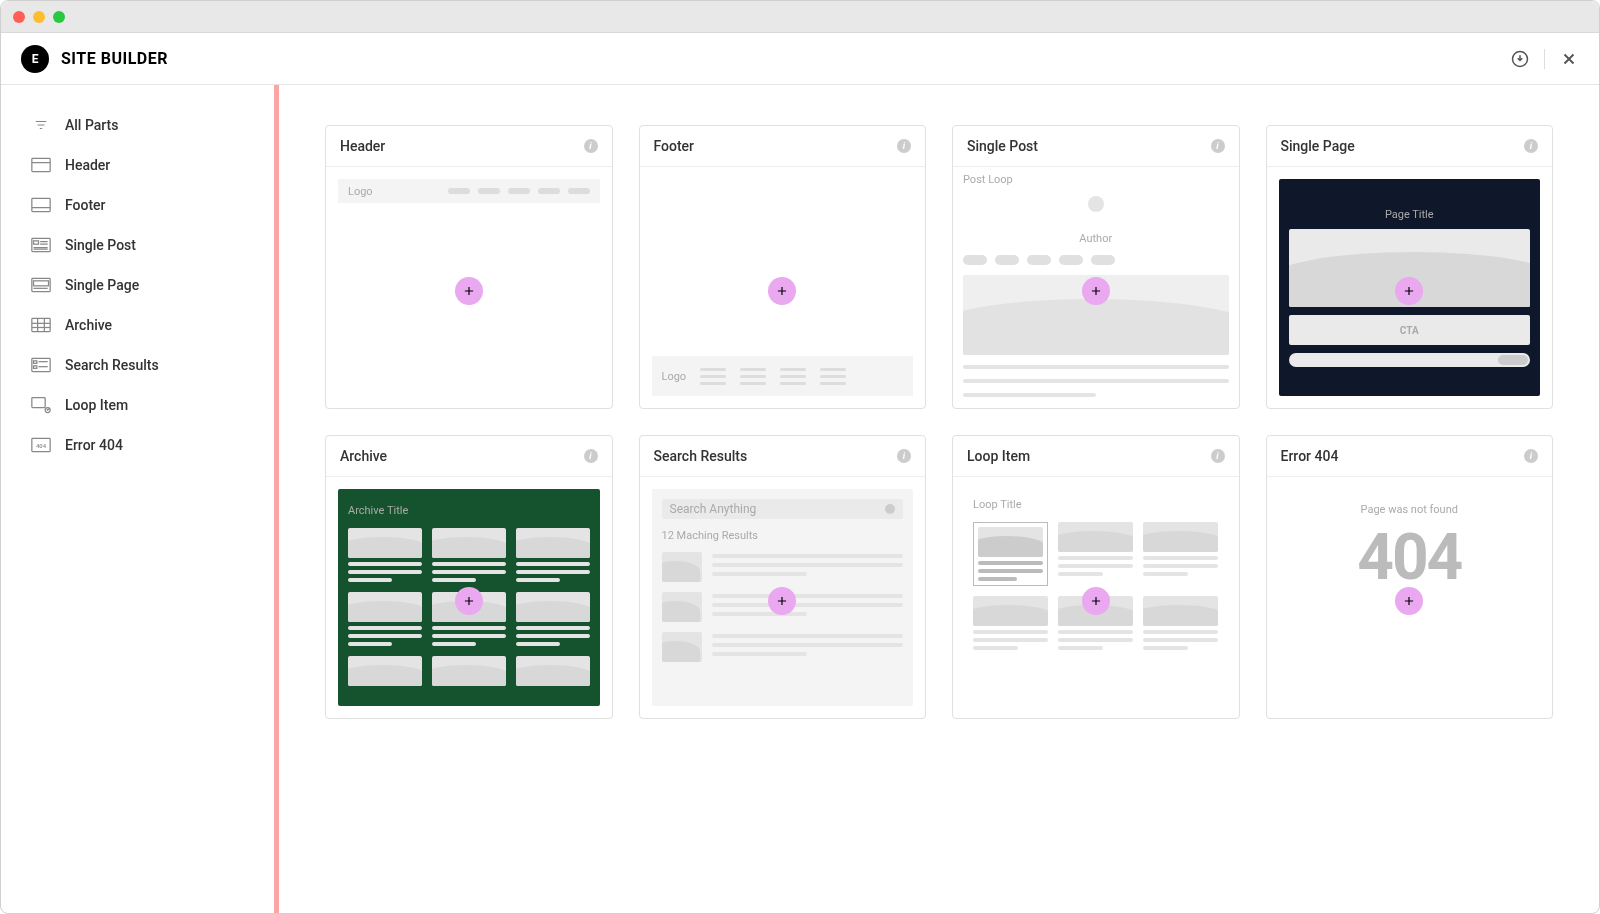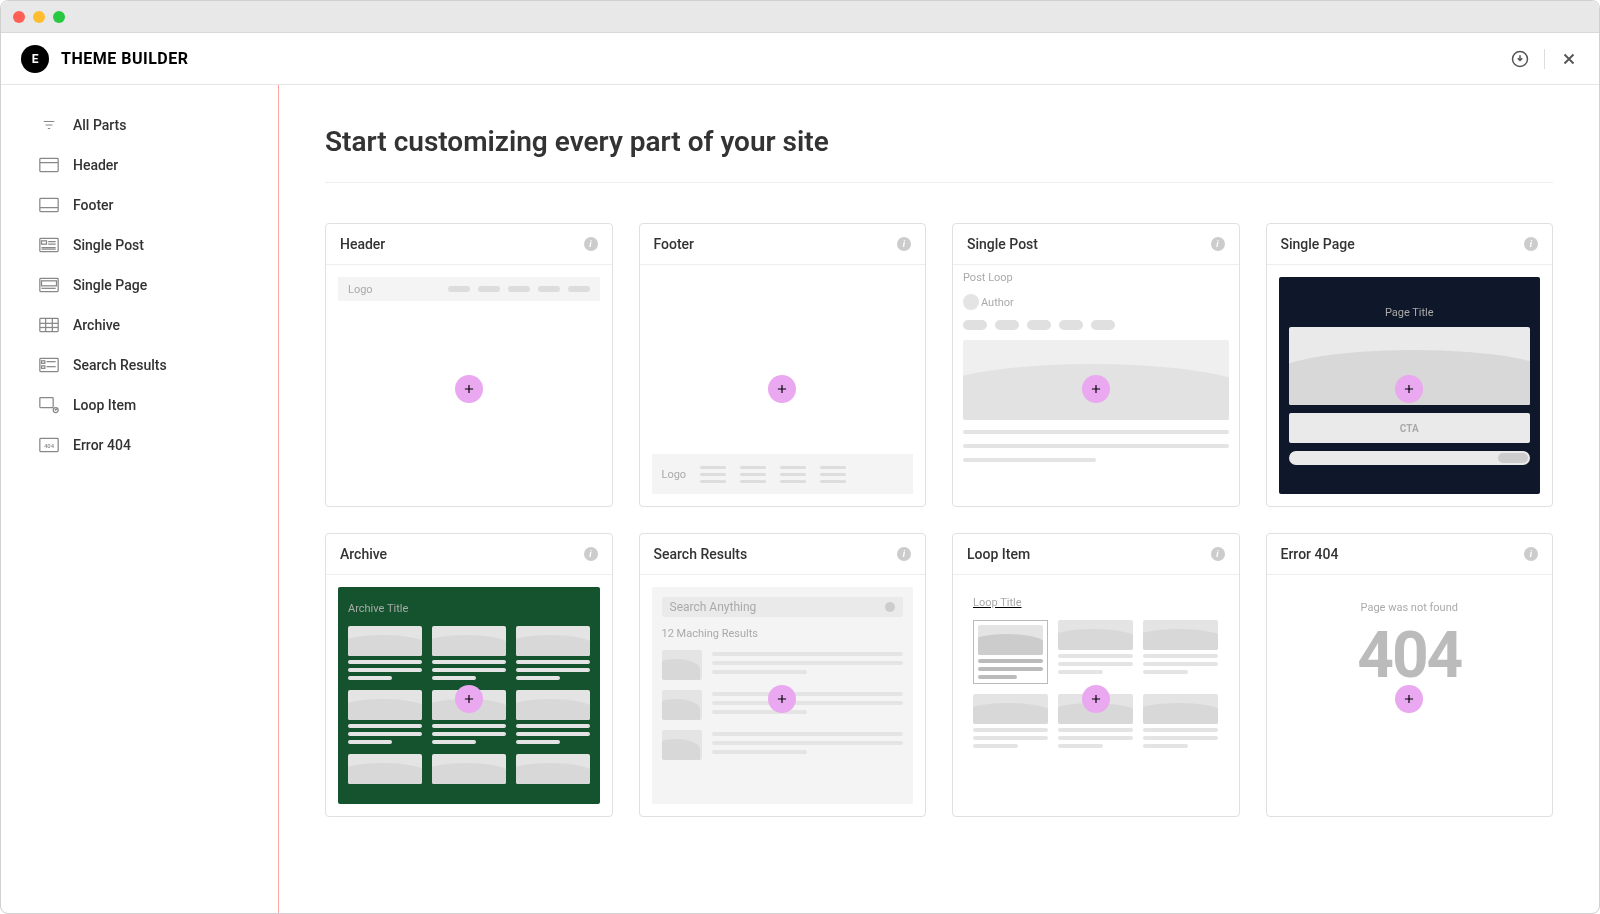--- a/index.html
+++ b/index.html
@@ -13,21 +13,21 @@
 
 .topbar { height: 52px; border-bottom: 1px solid #e6e6e6; display: flex; align-items: center; justify-content: space-between; padding: 0 20px; }
 .brand { display: flex; align-items: center; gap: 12px; }
 .brand-logo { width: 28px; height: 28px; border-radius: 50%; background: #000; color: #fff; display: flex; align-items: center; justify-content: center; font-size: 12px; font-weight: 700; }
 .brand-title { font-size: 16px; font-weight: 700; letter-spacing: 0.5px; }
 .top-actions { display: flex; align-items: center; gap: 14px; }
 .icon-btn { width: 20px; height: 20px; display: flex; align-items: center; justify-content: center; cursor: pointer; color: #555; }
 .divider-v { width: 1px; height: 20px; background: #ddd; }
 
 .layout { display: flex; height: calc(914px - 32px - 52px); }
-.sidebar { width: 278px; border-right: 1px solid #fca5a5; padding: 20px 8px; overflow-y: auto; }
+.sidebar { width: 278px; border-right: 5px solid #fca5a5; padding: 20px 0; overflow-y: auto; }
 .side-item { display: flex; align-items: center; gap: 14px; padding: 12px 30px; cursor: pointer; font-size: 14px; color: #333; font-weight: 500; }
 .side-icon { width: 20px; height: 16px; display: flex; align-items: center; justify-content: center; color: #888; flex-shrink: 0; }
 .side-section { font-size: 11px; font-weight: 500; color: #888; letter-spacing: 0.5px; padding: 30px 30px 14px; }
 
 .main { flex: 1; padding: 40px 46px; overflow-y: auto; }
 .main h1 { font-size: 28px; font-weight: 600; color: #333; padding-bottom: 24px; border-bottom: 1px solid #eee; margin-bottom: 40px; }
 
 .grid { display: grid; grid-template-columns: repeat(4, 1fr); gap: 26px; }
 .card { border: 1px solid #e0e0e0; border-radius: 4px; background: #fff; position: relative; display: flex; flex-direction: column; height: 284px; overflow: hidden; }
 .card-head { display: flex; justify-content: space-between; align-items: center; padding: 12px 14px; border-bottom: 1px solid #eee; }
@@ -47,21 +47,21 @@
 .hdr-nav span { width: 22px; height: 6px; background: #ddd; border-radius: 3px; }
 
 
 .ftr-body { flex: 1; display: flex; flex-direction: column; justify-content: flex-end; }
 .ftr-bar { height: 40px; background: #f4f4f4; display: flex; align-items: center; padding: 0 10px; gap: 14px; }
 .ftr-col { display: flex; flex-direction: column; gap: 4px; }
 .ftr-col span { width: 26px; height: 3px; background: #ddd; border-radius: 2px; }
 
 
 .sp-body { padding: 6px 10px; display: flex; flex-direction: column; gap: 10px; }
-.sp-auth { display: flex; align-items: center; gap: 2px; }
+.sp-auth { display: flex; align-items: center; gap: 20px; flex-direction: column; }
 .sp-pills { display: flex; gap: 8px; }
 .sp-img { height: 80px; background: #efefef; border-radius: 2px; position: relative; overflow: hidden; }
 .hill { position: absolute; bottom: 0; width: 120%; height: 70%; background: #e2e2e2; border-radius: 50% 50% 0 0; }
 .sun { position: absolute; width: 16px; height: 16px; background: #e2e2e2; border-radius: 50%; }
 
 
 .pg-body { background: #0f172a; flex: 1; border-radius: 2px; padding: 10px; display: flex; flex-direction: column; align-items: center; gap: 8px; justify-content: center; }
 .pg-img { width: 100%; height: 78px; background: #eaeaea; border-radius: 2px; position: relative; overflow: hidden; }
 .pg-cta { width: 100%; height: 30px; background: #eaeaea; border-radius: 2px; display: flex; align-items: center; justify-content: center; font-size: 10px; color: #aaa; position: relative; font-weight: bold; }
 .pg-bar { width: 100%; height: 14px; background: #eaeaea; border-radius: 7px; position: relative; }
@@ -75,21 +75,21 @@
 
 
 .sr-body { background: #f4f4f4; flex: 1; border-radius: 2px; padding: 10px; display: flex; flex-direction: column; gap: 10px; }
 .sr-search { height: 20px; background: #eaeaea; border-radius: 2px; display: flex; align-items: center; padding: 0 8px; justify-content: space-between; }
 .sr-search-ic { width: 10px; height: 10px; background: #ccc; border-radius: 50%; }
 .sr-row { display: flex; gap: 10px; align-items: flex-start; }
 .sr-thumb { width: 40px; height: 30px; background: #e4e4e4; border-radius: 2px; flex-shrink: 0; position: relative; overflow: hidden; }
 .sr-lines { flex: 1; display: flex; flex-direction: column; gap: 5px; padding-top: 2px; }
 
 
-.lp-body { flex: 1; padding: 4px 8px; text-decoration: underline; }
+.lp-body { flex: 1; padding: 4px 8px; }
 .lp-grid { display: grid; grid-template-columns: repeat(3, 1fr); gap: 10px; margin-top: 10px; }
 .lp-item { display: flex; flex-direction: column; gap: 4px; }
 .lp-first { border: 1px solid #bbb; padding: 4px; }
 .lp-thumb { height: 30px; background: #e4e4e4; border-radius: 2px; position: relative; overflow: hidden; }
 
 
 .e404-body { flex: 1; display: flex; flex-direction: column; align-items: center; justify-content: flex-start; gap: 4px; padding-top: 14px; }
 .e404-big { font-size: 64px; font-weight: 700; color: #bbb; letter-spacing: -2px; }
 </style>
 </head>
@@ -97,21 +97,21 @@
 
 <div class="titlebar">
   <div class="traffic tr-red"></div>
   <div class="traffic tr-yellow"></div>
   <div class="traffic tr-green"></div>
 </div>
 
 <div class="topbar">
   <div class="brand">
     <div class="brand-logo">E</div>
-    <div class="brand-title">THEME BUILDER</div>
+    <div class="brand-title">SITE BUILDER</div>
   </div>
   <div class="top-actions">
     <div class="icon-btn">
       <svg viewBox="0 0 24 24" width="18" height="18" fill="none" stroke="currentColor" stroke-width="2">
           <circle cx="12" cy="12" r="10"></circle>
           <path d="M12 7v7m-3-3l3 3 3-3"></path>
         </svg>
     </div>
     <div class="divider-v"></div>
     <div class="icon-btn">
@@ -213,21 +213,20 @@
         <svg viewBox="0 0 24 18" width="20" height="16" fill="none" stroke="#888" stroke-width="1.5">
             <rect x="1" y="1" width="22" height="16" rx="1"></rect>
             <text x="12" y="13" text-anchor="middle" font-size="7" fill="#888" stroke="none">404</text>
           </svg>
       </div>
       <span>Error 404</span>
     </div>
   </div>
 
   <div class="main">
-    <h1>Start customizing every part of your site</h1>
 
     <div class="grid">
 
       <div class="card">
         <div class="card-head">
           <span class="card-title">Header</span>
           <span class="info-icon">i</span>
         </div>
         <div class="card-body">
           <div class="hdr-bar">

